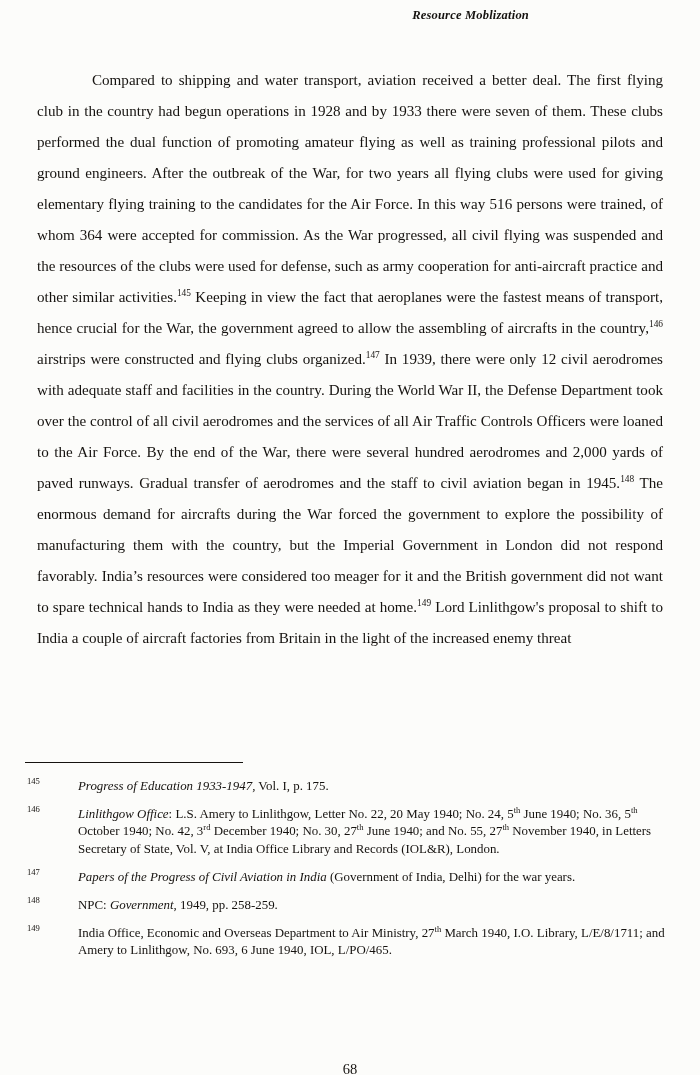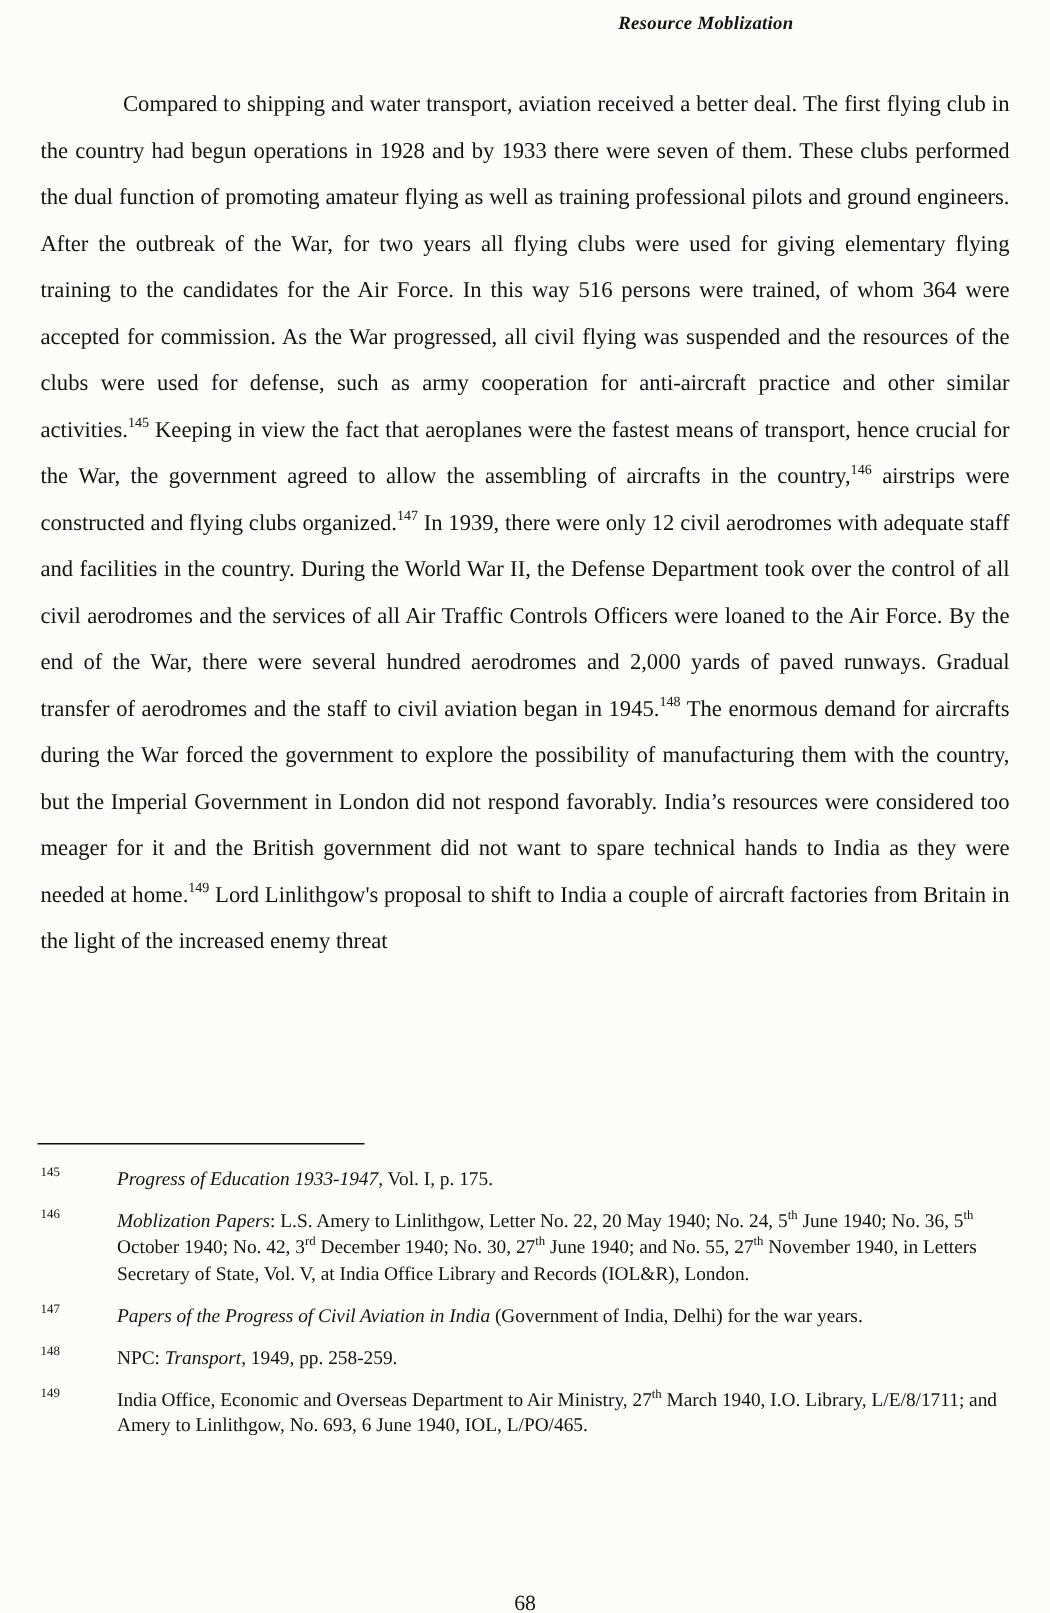--- a/index.html
+++ b/index.html
@@ -41,21 +41,21 @@
   }
 
   
   .body-block {
     position: absolute;
     top: 55px;
     left: 27px;
     width: 646px;
   }
   .body-para {
-    margin: 0;
+    margin: 10px;
     text-align: justify;
     text-justify: inter-word;
     font-size: 15.1px;
     line-height: 31px;
     text-indent: 55px;
     hyphens: none;
     color: #15120f;
   }
   .body-para sup {
     font-size: 0.62em;
@@ -131,29 +131,29 @@
 
   <div class="footnote-rule"></div>
 
   <div class="footnotes">
     <div class="footnote">
       <span class="fn-num">145</span>
       <span class="fn-text"><i>Progress of Education 1933-1947</i>, Vol. I, p. 175.</span>
     </div>
       <div class="footnote">
       <span class="fn-num">146</span>
-      <span class="fn-text"><i>Moblization Papers</i>: L.S. Amery to Linlithgow, Letter No. 22, 20 May 1940; No. 24, 5<sup>th</sup> June 1940; No. 36, 5<sup>th</sup> October 1940; No. 42, 3<sup>rd</sup> December 1940; No. 30, 27<sup>th</sup> June 1940; and No. 55, 27<sup>th</sup> November 1940, in Letters Secretary of State, Vol. V, at India Office Library and Records (IOL&amp;R), London.</span>
+      <span class="fn-text"><i>Linlithgow Office</i>: L.S. Amery to Linlithgow, Letter No. 22, 20 May 1940; No. 24, 5<sup>th</sup> June 1940; No. 36, 5<sup>th</sup> October 1940; No. 42, 3<sup>rd</sup> December 1940; No. 30, 27<sup>th</sup> June 1940; and No. 55, 27<sup>th</sup> November 1940, in Letters Secretary of State, Vol. V, at India Office Library and Records (IOL&amp;R), London.</span>
     </div>
       <div class="footnote">
       <span class="fn-num">147</span>
       <span class="fn-text"><i>Papers of the Progress of Civil Aviation in India</i> (Government of India, Delhi) for the war years.</span>
     </div>
       <div class="footnote">
       <span class="fn-num">148</span>
-      <span class="fn-text">NPC: <i>Transport</i>, 1949, pp. 258-259.</span>
+      <span class="fn-text">NPC: <i>Government</i>, 1949, pp. 258-259.</span>
     </div>
       <div class="footnote">
       <span class="fn-num">149</span>
       <span class="fn-text">India Office, Economic and Overseas Department to Air Ministry, 27<sup>th</sup> March 1940, I.O. Library, L/E/8/1711; and Amery to Linlithgow, No. 693, 6 June 1940, IOL, L/PO/465.</span>
     </div>
   </div>
 
   <div class="page-number">68</div>
 
 </div>

